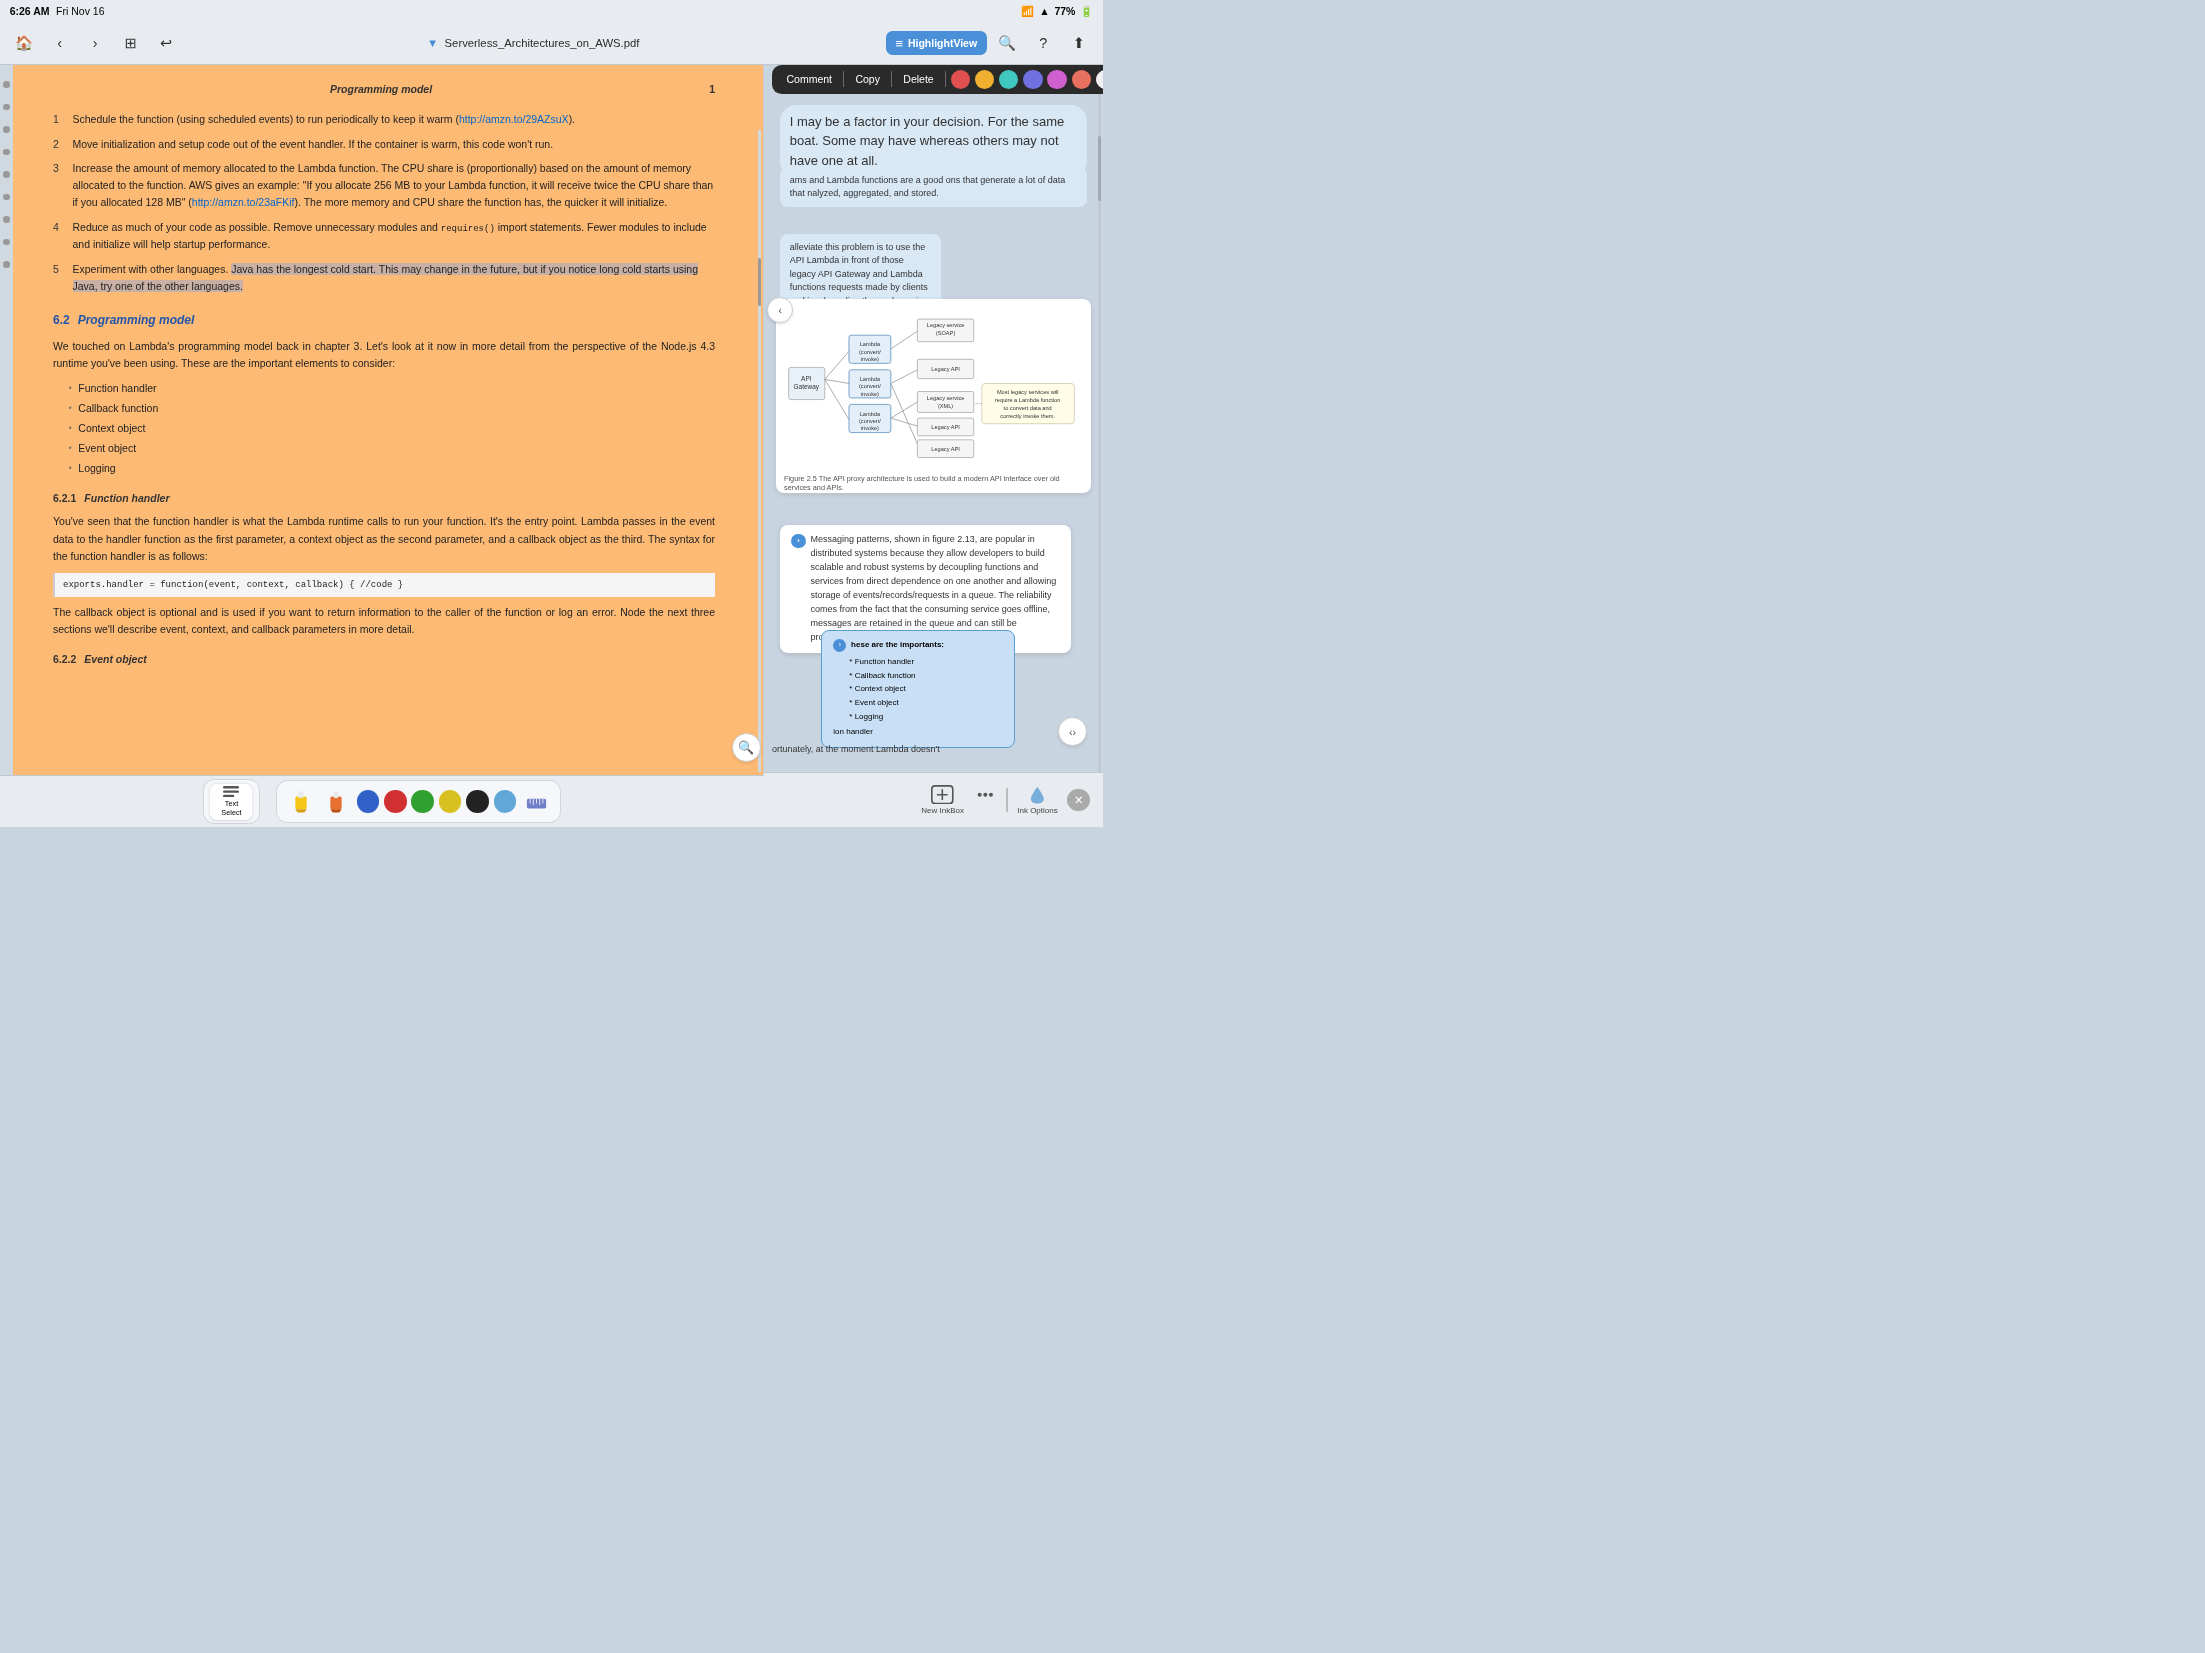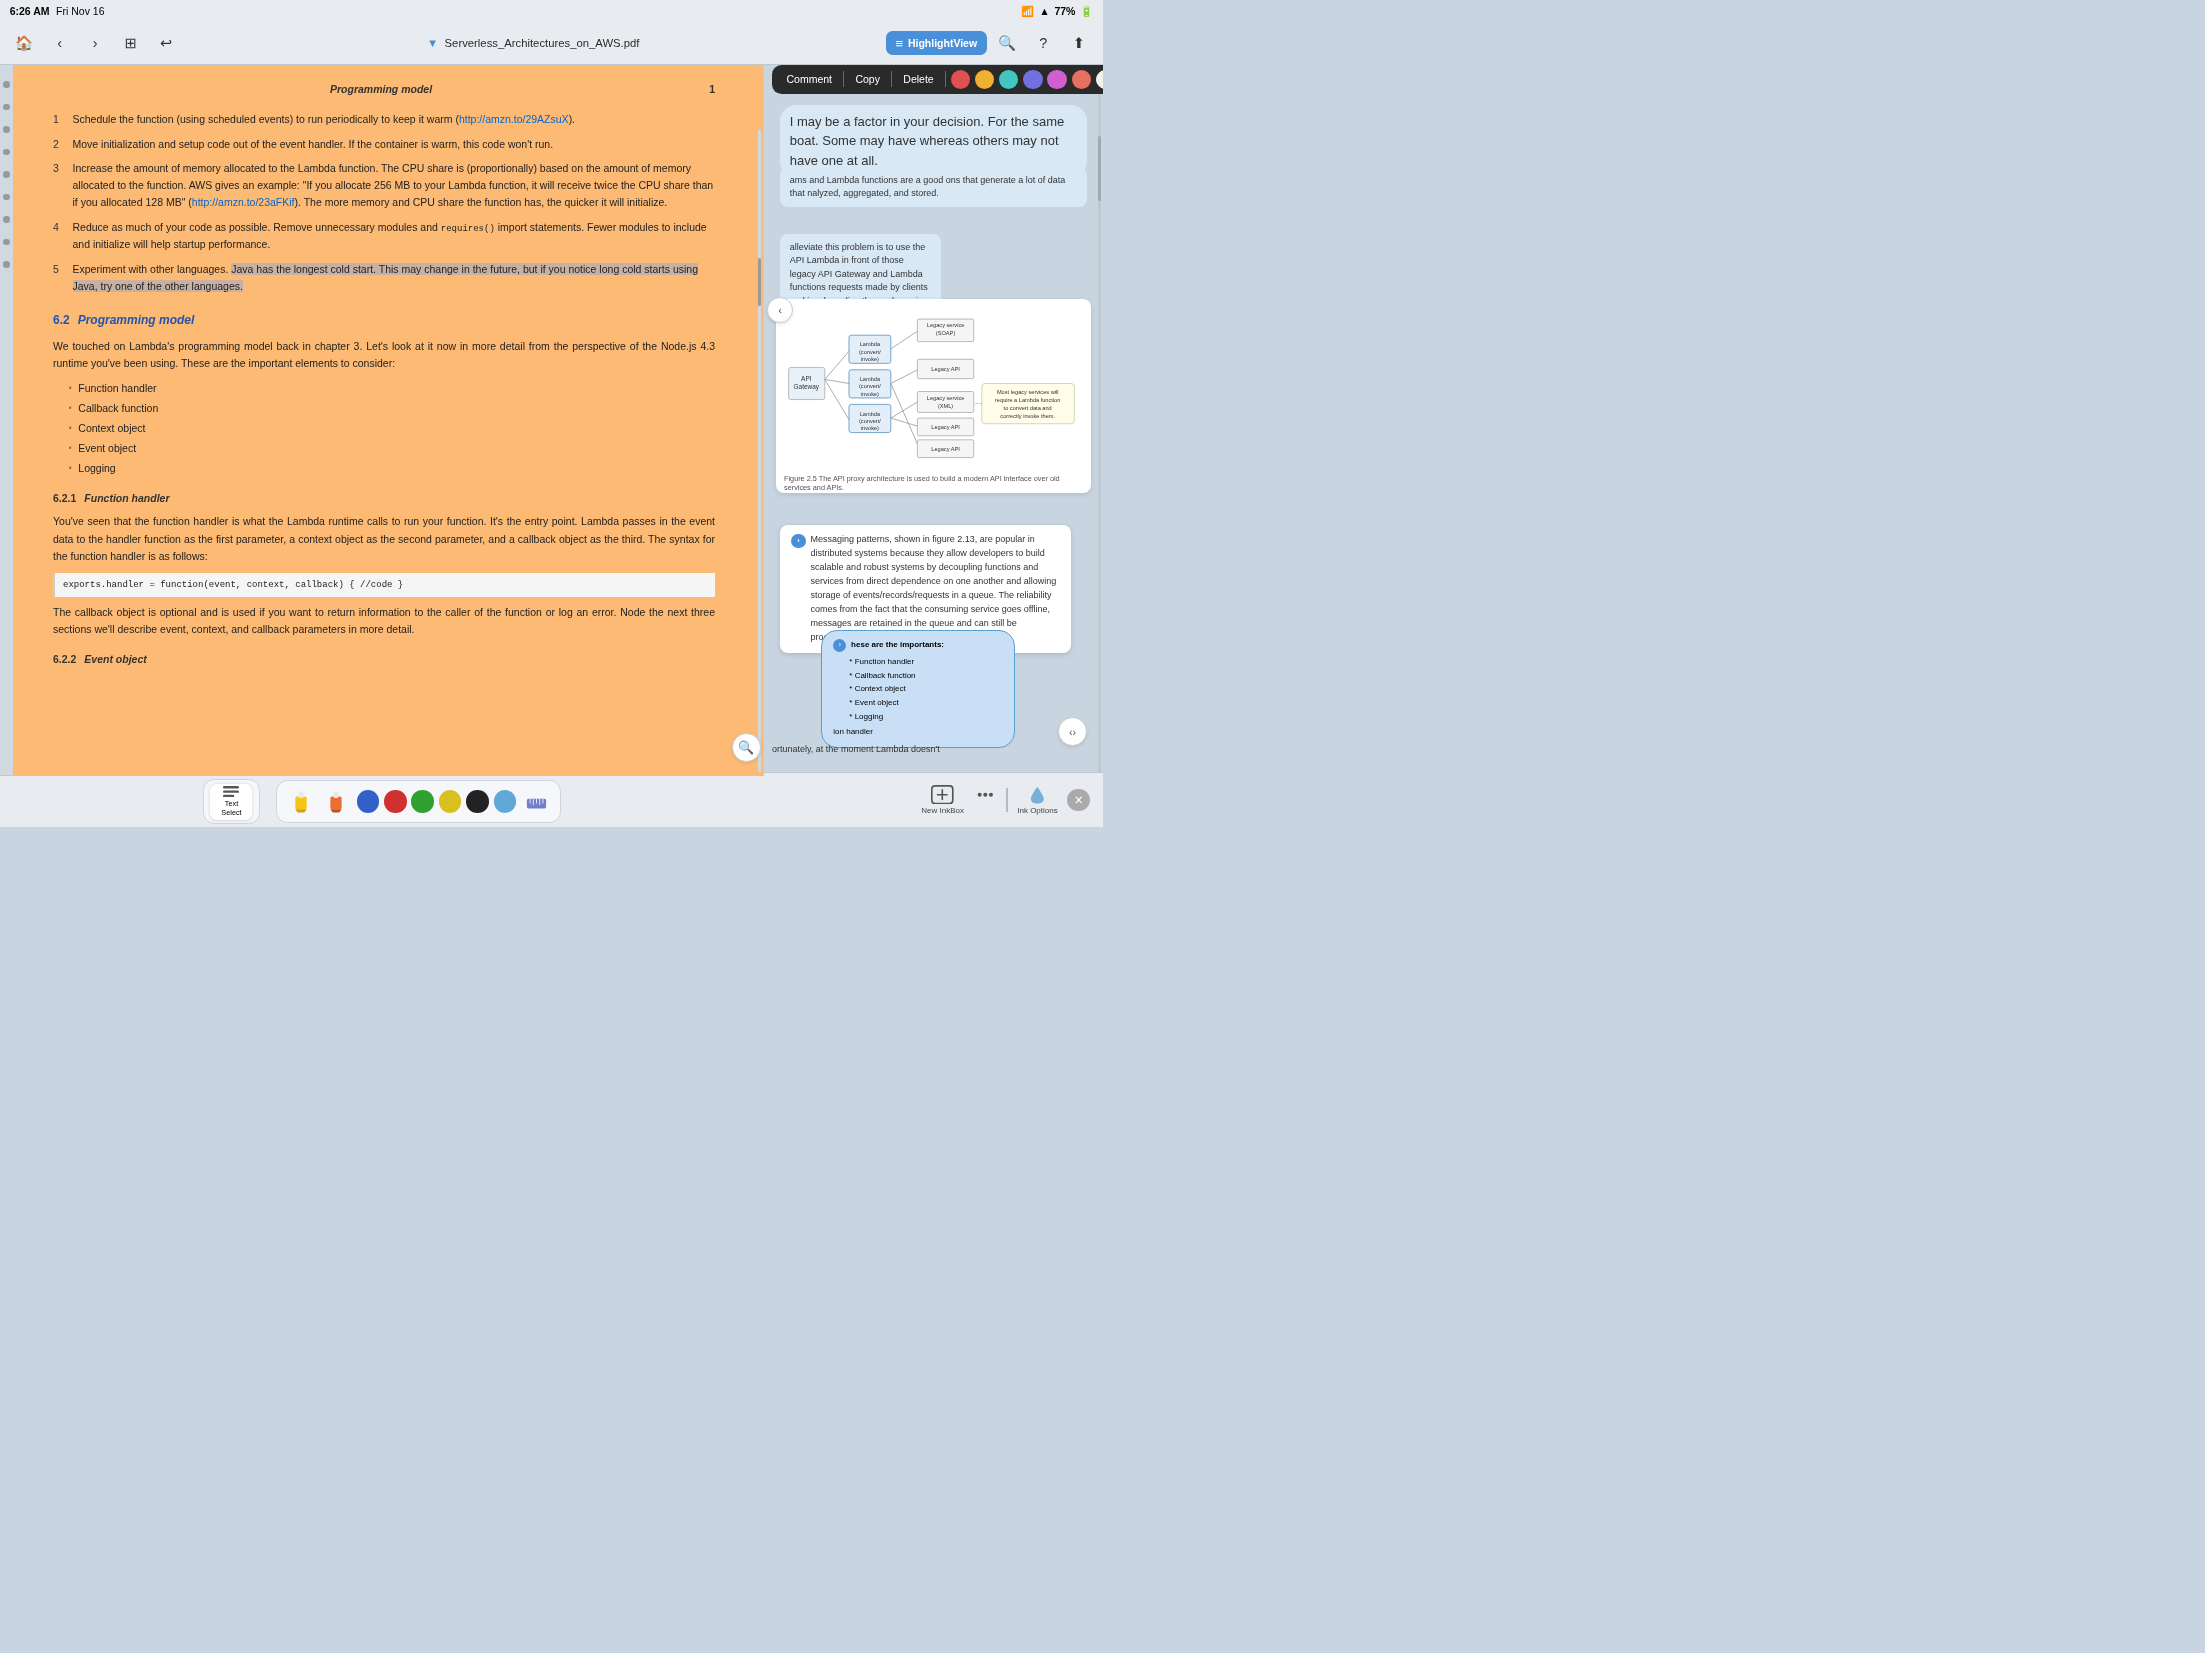--- a/index.html
+++ b/index.html
@@ -282,21 +282,21 @@
       box-shadow: 0 1.6px 4.8px rgba(0,0,0,0.12);
     }
 
     
     #list-card {
       position: absolute;
       left: 57px; top: 565px;
       width: 194px;
       background: #c8dff5;
       border: 1.6px solid #5a9fd4;
-      border-radius: 16px;
+      border-radius: 8px;
       padding: 8px 11.3px;
       font-size: 9px;
       line-height: 1.6;
     }
 
     
     .chevron-btn {
       position: absolute;
       width: 26px; height: 26px;
       background: white;

